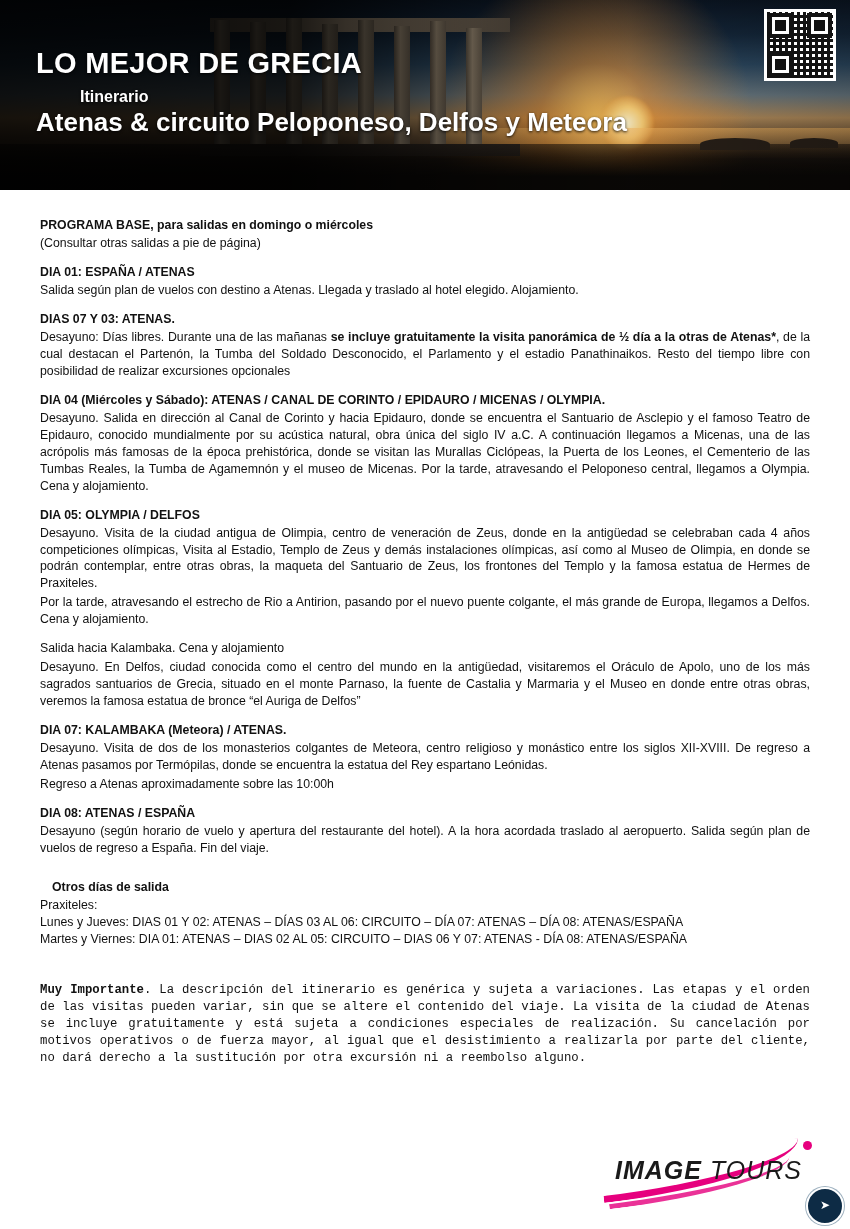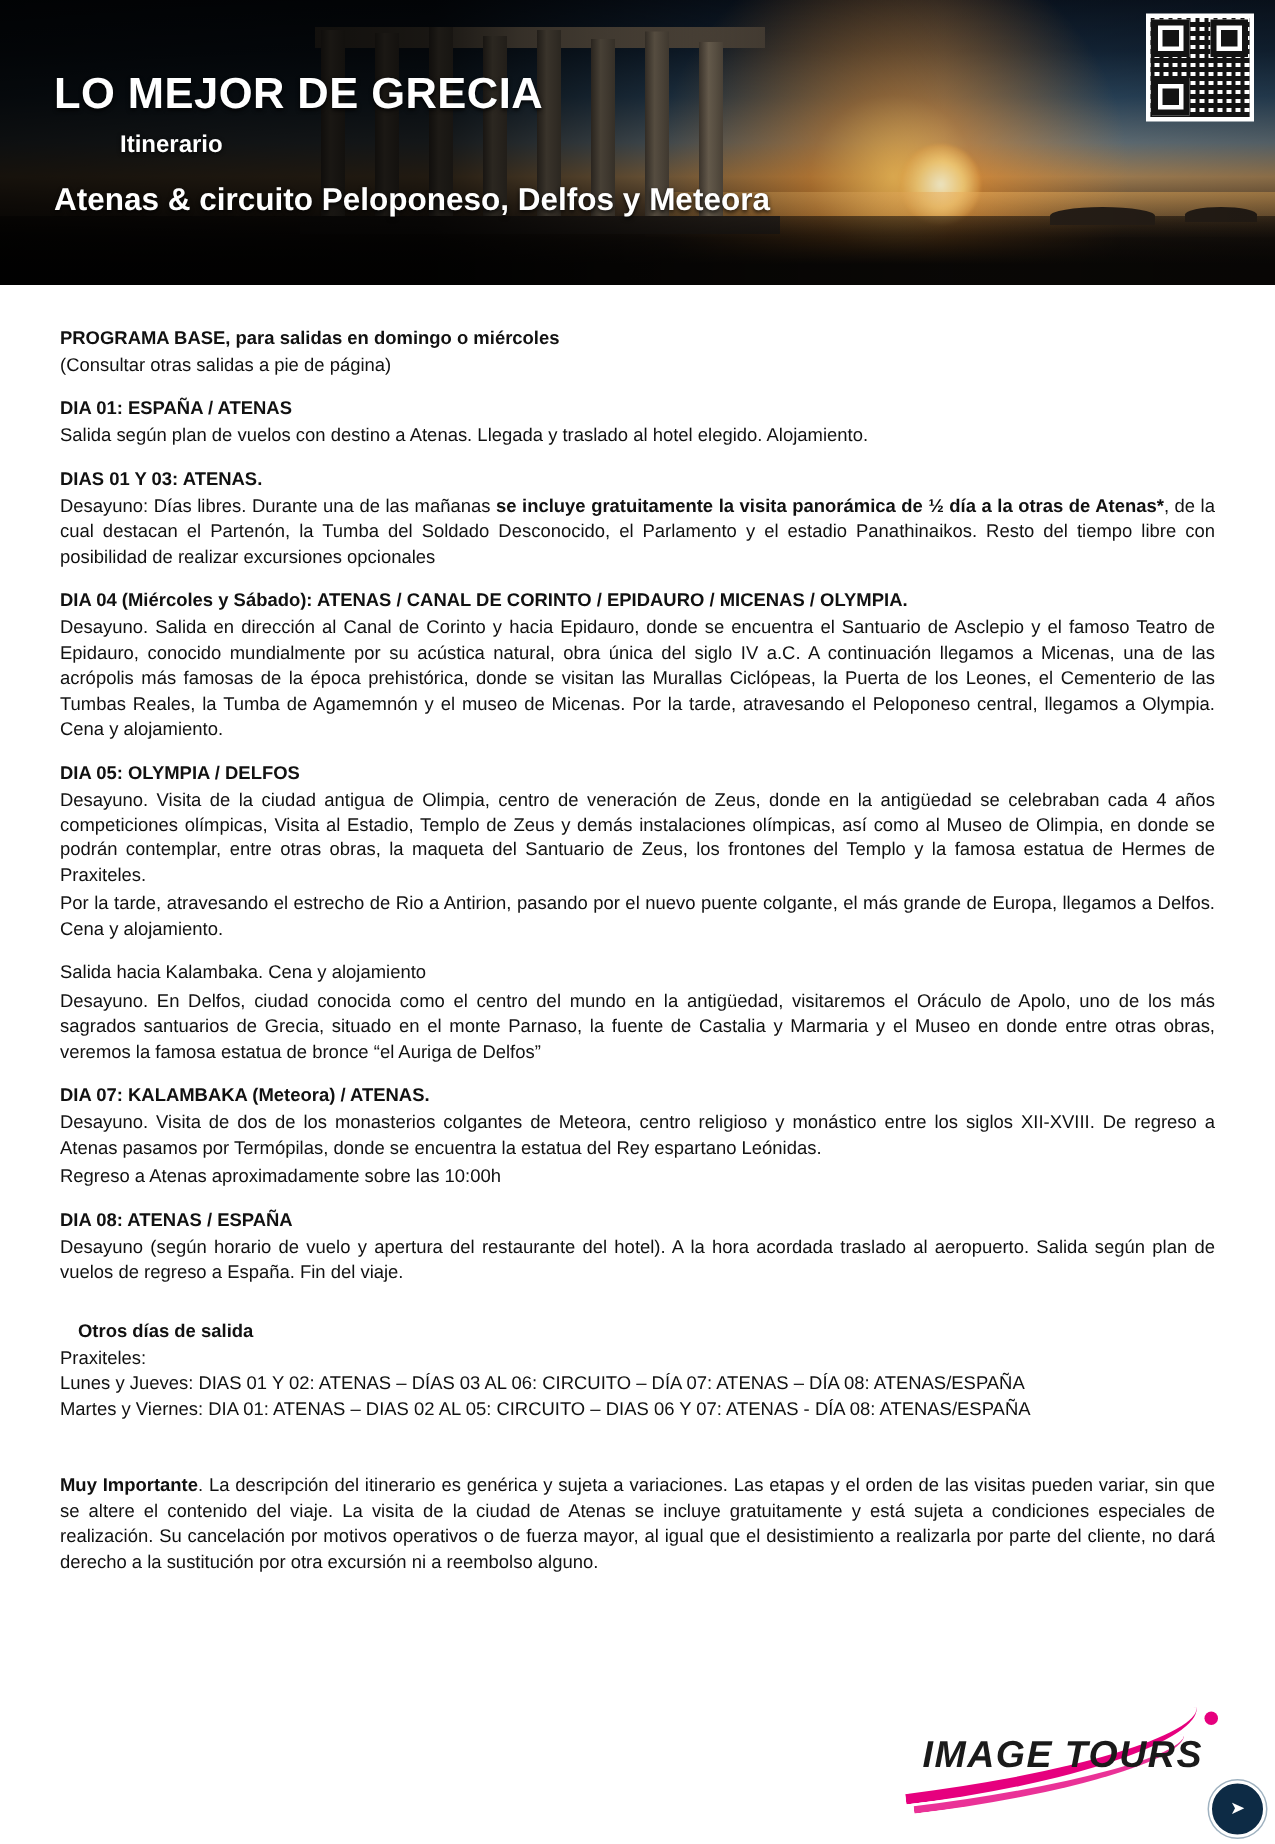--- a/index.html
+++ b/index.html
@@ -124,23 +124,23 @@
     line-height: 1.08;
   }
   .title-sub1 {
     font-size: 16px;
     font-weight: bold;
     margin-top: 9px;
     line-height: 1.1;
     margin-left: 44px;
   }
   .title-sub2 {
-    font-size: 21px;
-    font-weight: bold;
-    margin-top: 16px;
+    font-size: 26px;
+    font-weight: bold;
+    margin-top: 2px;
     line-height: 1.1;
   }
   .qr {
     position: absolute;
     right: 14px;
     top: 9px;
     width: 66px;
     height: 66px;
     background: #ffffff;
     padding: 3px;
@@ -213,20 +213,21 @@
     font-weight: bold;
     margin-bottom: 1px;
     margin-left: 12px;
   }
   .other-line {
     margin: 0;
   }
   .important {
     margin-top: 34px;
     text-align: justify;
+    font-family: Liberation Mono, monospace;
   }
 
   
   .footer {
     position: absolute;
     left: 0;
     bottom: 0;
     width: 850px;
     height: 110px;
   }
@@ -272,21 +273,21 @@
     left: 14px;
     top: 13px;
     font-size: 25px;
     font-weight: bold;
     font-style: italic;
     letter-spacing: 1px;
     color: #1a1a1a;
     white-space: nowrap;
   }
   .logo-text .tours {
-    font-weight: bold;
+    font-weight: normal;
   }
   .badge {
     position: absolute;
     right: 6px;
     bottom: 4px;
     width: 34px;
     height: 34px;
     border-radius: 50%;
     background: #0d2b45;
     border: 2px solid #ffffff;
@@ -357,21 +358,21 @@
     <div class="intro-title">PROGRAMA BASE, para salidas en domingo o miércoles</div>
     <div class="intro-note">(Consultar otras salidas a pie de página)</div>
   </div>
 
   <div class="block">
     <div class="day-title">DIA 01: ESPAÑA / ATENAS</div>
     <p class="para">Salida según plan de vuelos con destino a Atenas. Llegada y traslado al hotel elegido. Alojamiento.</p>
   </div>
 
   <div class="block">
-    <div class="day-title">DIAS 01 Y 03: ATENAS.</div>
+    <div class="day-title">DIAS 07 Y 03: ATENAS.</div>
     <p class="para"><span>Desayuno: Días libres. Durante una de las mañanas </span><span class="bold">se incluye gratuitamente la visita panorámica de ½ día a la otras de Atenas*</span><span>, de la cual destacan el Partenón, la Tumba del Soldado Desconocido, el Parlamento y el estadio Panathinaikos. Resto del tiempo libre con posibilidad de realizar excursiones opcionales</span></p>
   </div>
 
   <div class="block">
     <div class="day-title">DIA 04 (Miércoles y Sábado): ATENAS / CANAL DE CORINTO / EPIDAURO / MICENAS / OLYMPIA.</div>
     <p class="para">Desayuno. Salida en dirección al Canal de Corinto y hacia Epidauro, donde se encuentra el Santuario de Asclepio y el famoso Teatro de Epidauro, conocido mundialmente por su acústica natural, obra única del siglo IV a.C. A continuación llegamos a Micenas, una de las acrópolis más famosas de la época prehistórica, donde se visitan las Murallas Ciclópeas, la Puerta de los Leones, el Cementerio de las Tumbas Reales, la Tumba de Agamemnón y el museo de Micenas. Por la tarde, atravesando el Peloponeso central, llegamos a Olympia. Cena y alojamiento.</p>
   </div>
 
   <div class="block">
     <div class="day-title">DIA 05: OLYMPIA / DELFOS</div>

